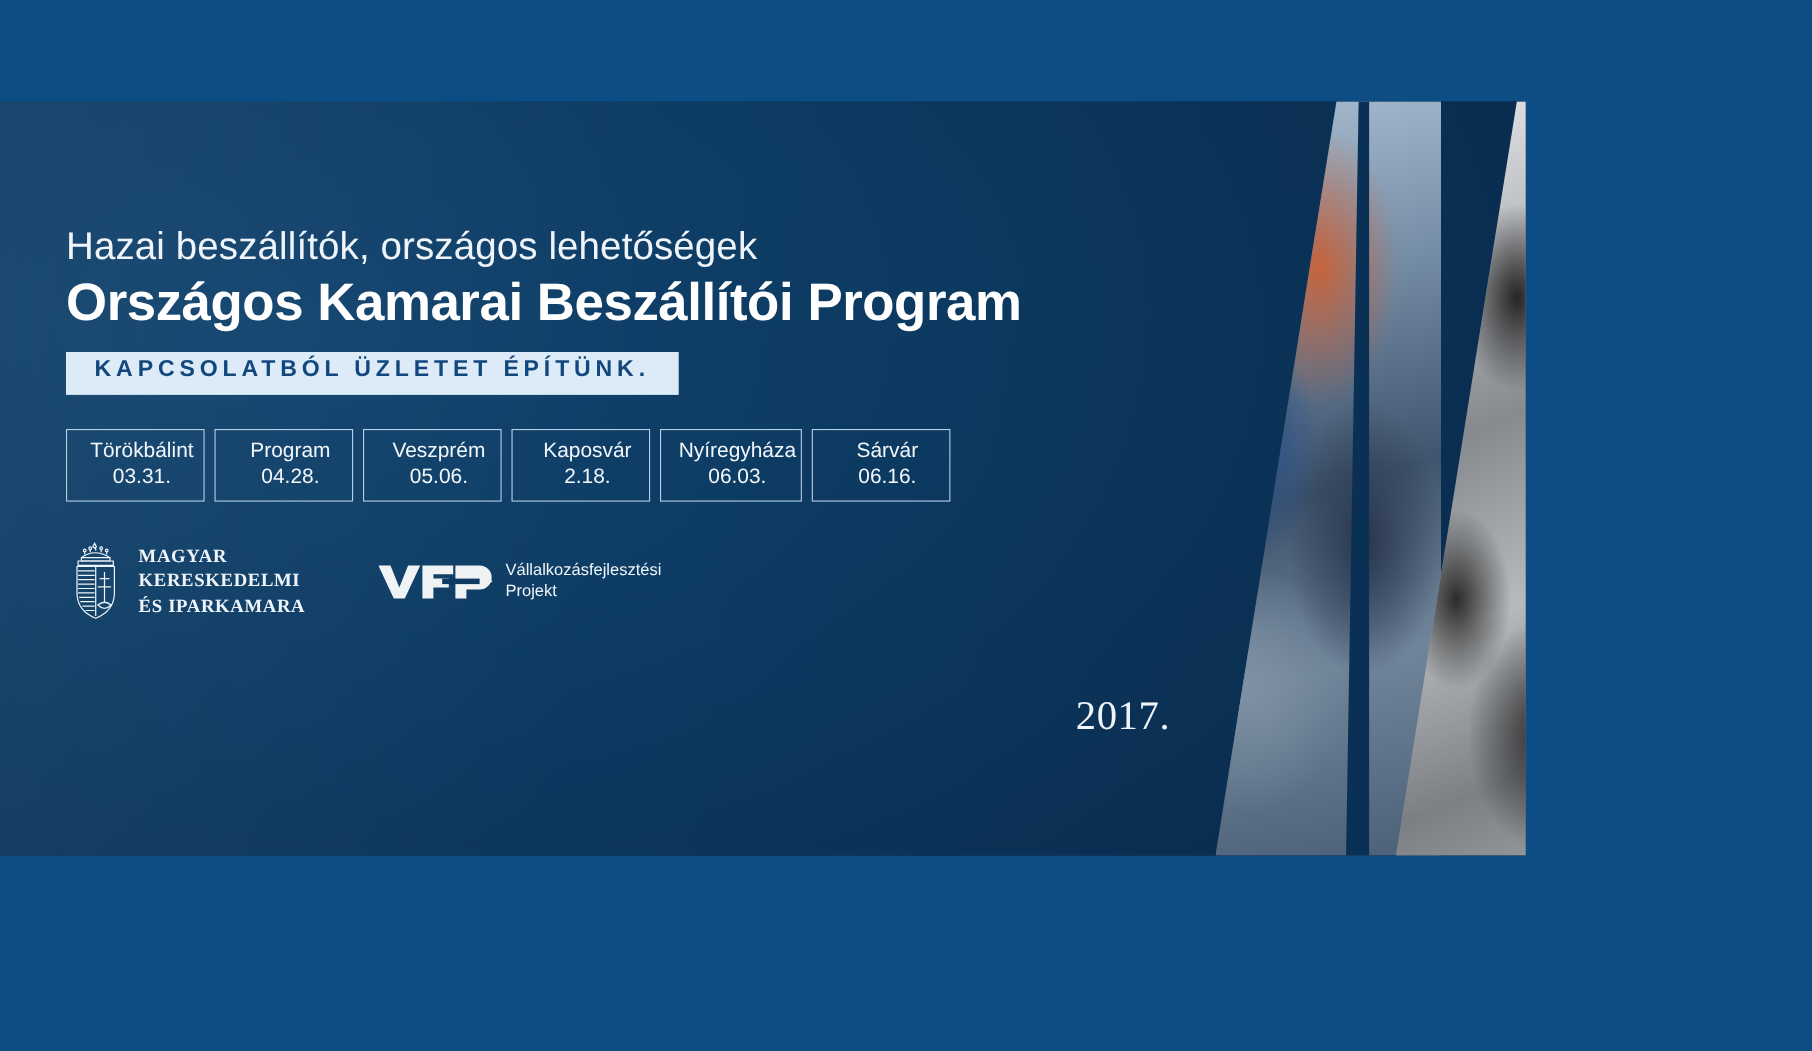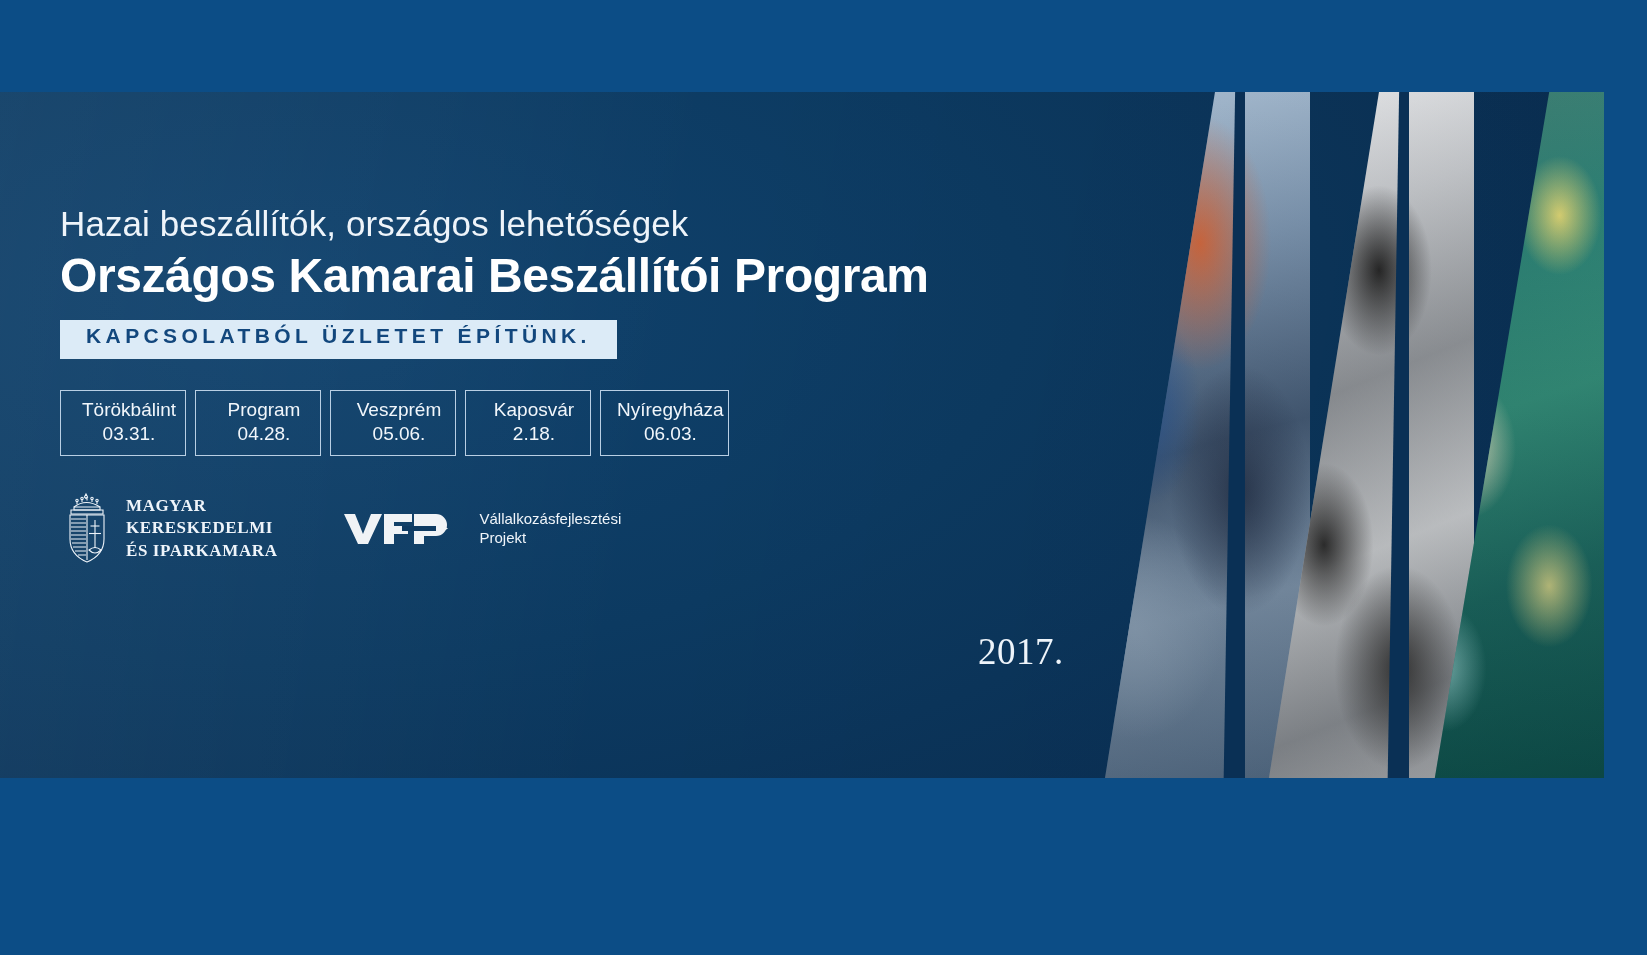--- a/index.html
+++ b/index.html
@@ -5,21 +5,21 @@
   html,body{margin:0;padding:0;}
   body{
     width:1647px;height:955px;overflow:hidden;
     background:#0c4d86;
     font-family:"Liberation Sans", sans-serif;
   }
   .page{position:relative;width:1647px;height:955px;}
 
   
   .banner{
-    position:absolute;left:0;top:92px;width:1604px;height:686px;
+    position:absolute;left:0;top:92px;width:1387px;height:686px;
     overflow:hidden;
     background:
       radial-gradient(120% 140% at 18% 30%, #11436e 0%, #0c3a61 38%, #0a3055 70%, #082a4b 100%);
   }
   .banner-sheen{
     position:absolute;inset:0;
     background:linear-gradient(100deg, rgba(255,255,255,0.05) 0%, rgba(255,255,255,0.0) 42%, rgba(0,0,0,0.07) 100%);
     pointer-events:none;
   }
 
@@ -66,21 +66,21 @@
   .mkik{display:flex;align-items:center;gap:12px;}
   .crest{width:54px;height:72px;flex:0 0 auto;}
   .mkik-text{
     color:#eef4fa;
     font-family:"Liberation Serif", serif;
     font-size:17px;font-weight:700;line-height:1.32;letter-spacing:0.6px;
     white-space:nowrap;
   }
   .mkik-text .ln{display:block;}
 
-  .vfp{display:flex;align-items:center;gap:24px;margin-left:66px;}
+  .vfp{display:flex;align-items:center;gap:4px;margin-left:66px;}
   .vfp-mark{width:112px;height:36px;flex:0 0 auto;}
   .vfp-text{
     color:#f0f5fa;font-size:15px;font-weight:400;line-height:1.28;white-space:nowrap;
   }
   .vfp-text .ln{display:block;}
 
   
   .year{
     position:absolute;left:978px;top:538px;
     color:#eef4fa;
@@ -180,20 +180,24 @@
         <div class="date-box">
           <div class="city">Kaposvár</div>
           <div class="day">2.18.</div>
         </div>
 
         <div class="date-box">
           <div class="city">Nyíregyháza</div>
           <div class="day">06.03.</div>
         </div>
 
+        <div class="date-box">
+          <div class="city">Sárvár</div>
+          <div class="day">06.16.</div>
+        </div>
 
       </div>
 
       <div class="logos">
 
         <div class="mkik">
           <span class="crest">
             <svg viewBox="0 0 54 72" width="54" height="72" aria-hidden="true">
               <g fill="none" stroke="#eef4fa" stroke-width="1.1">
 

